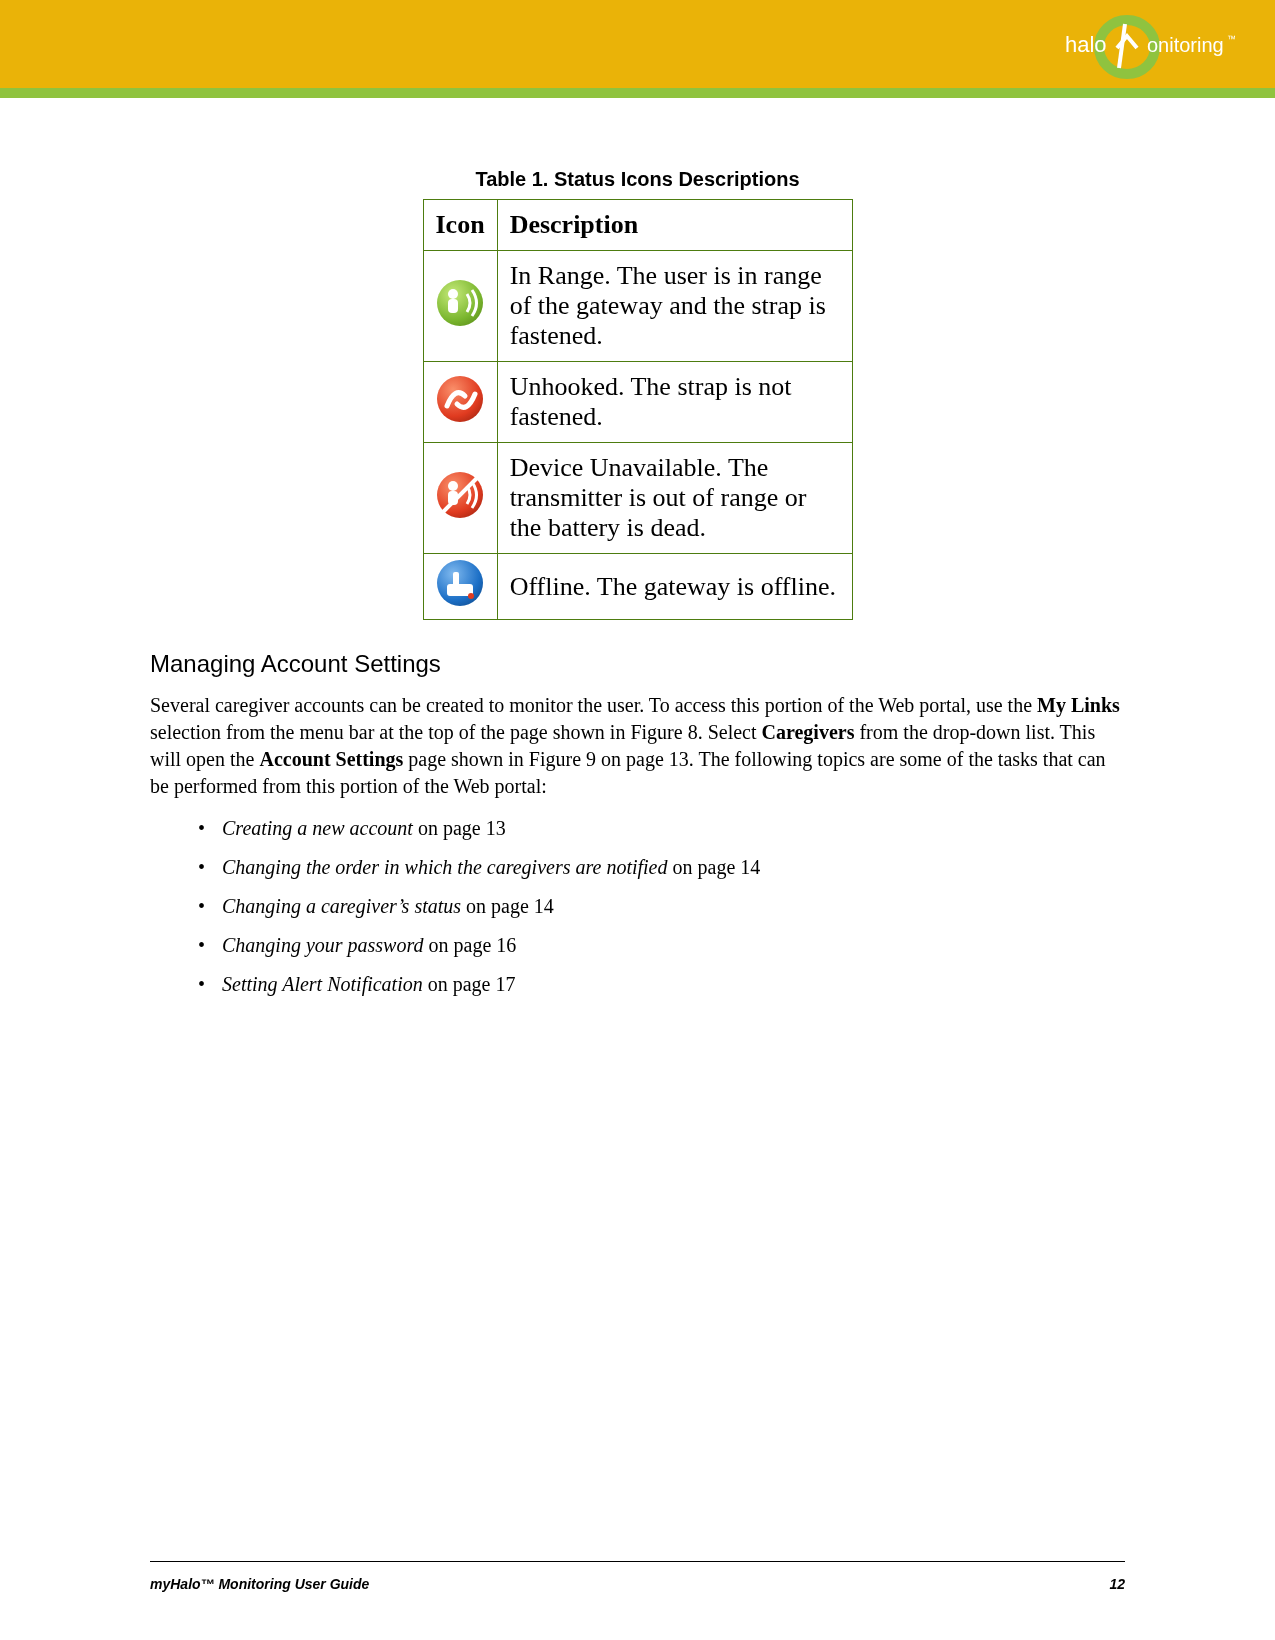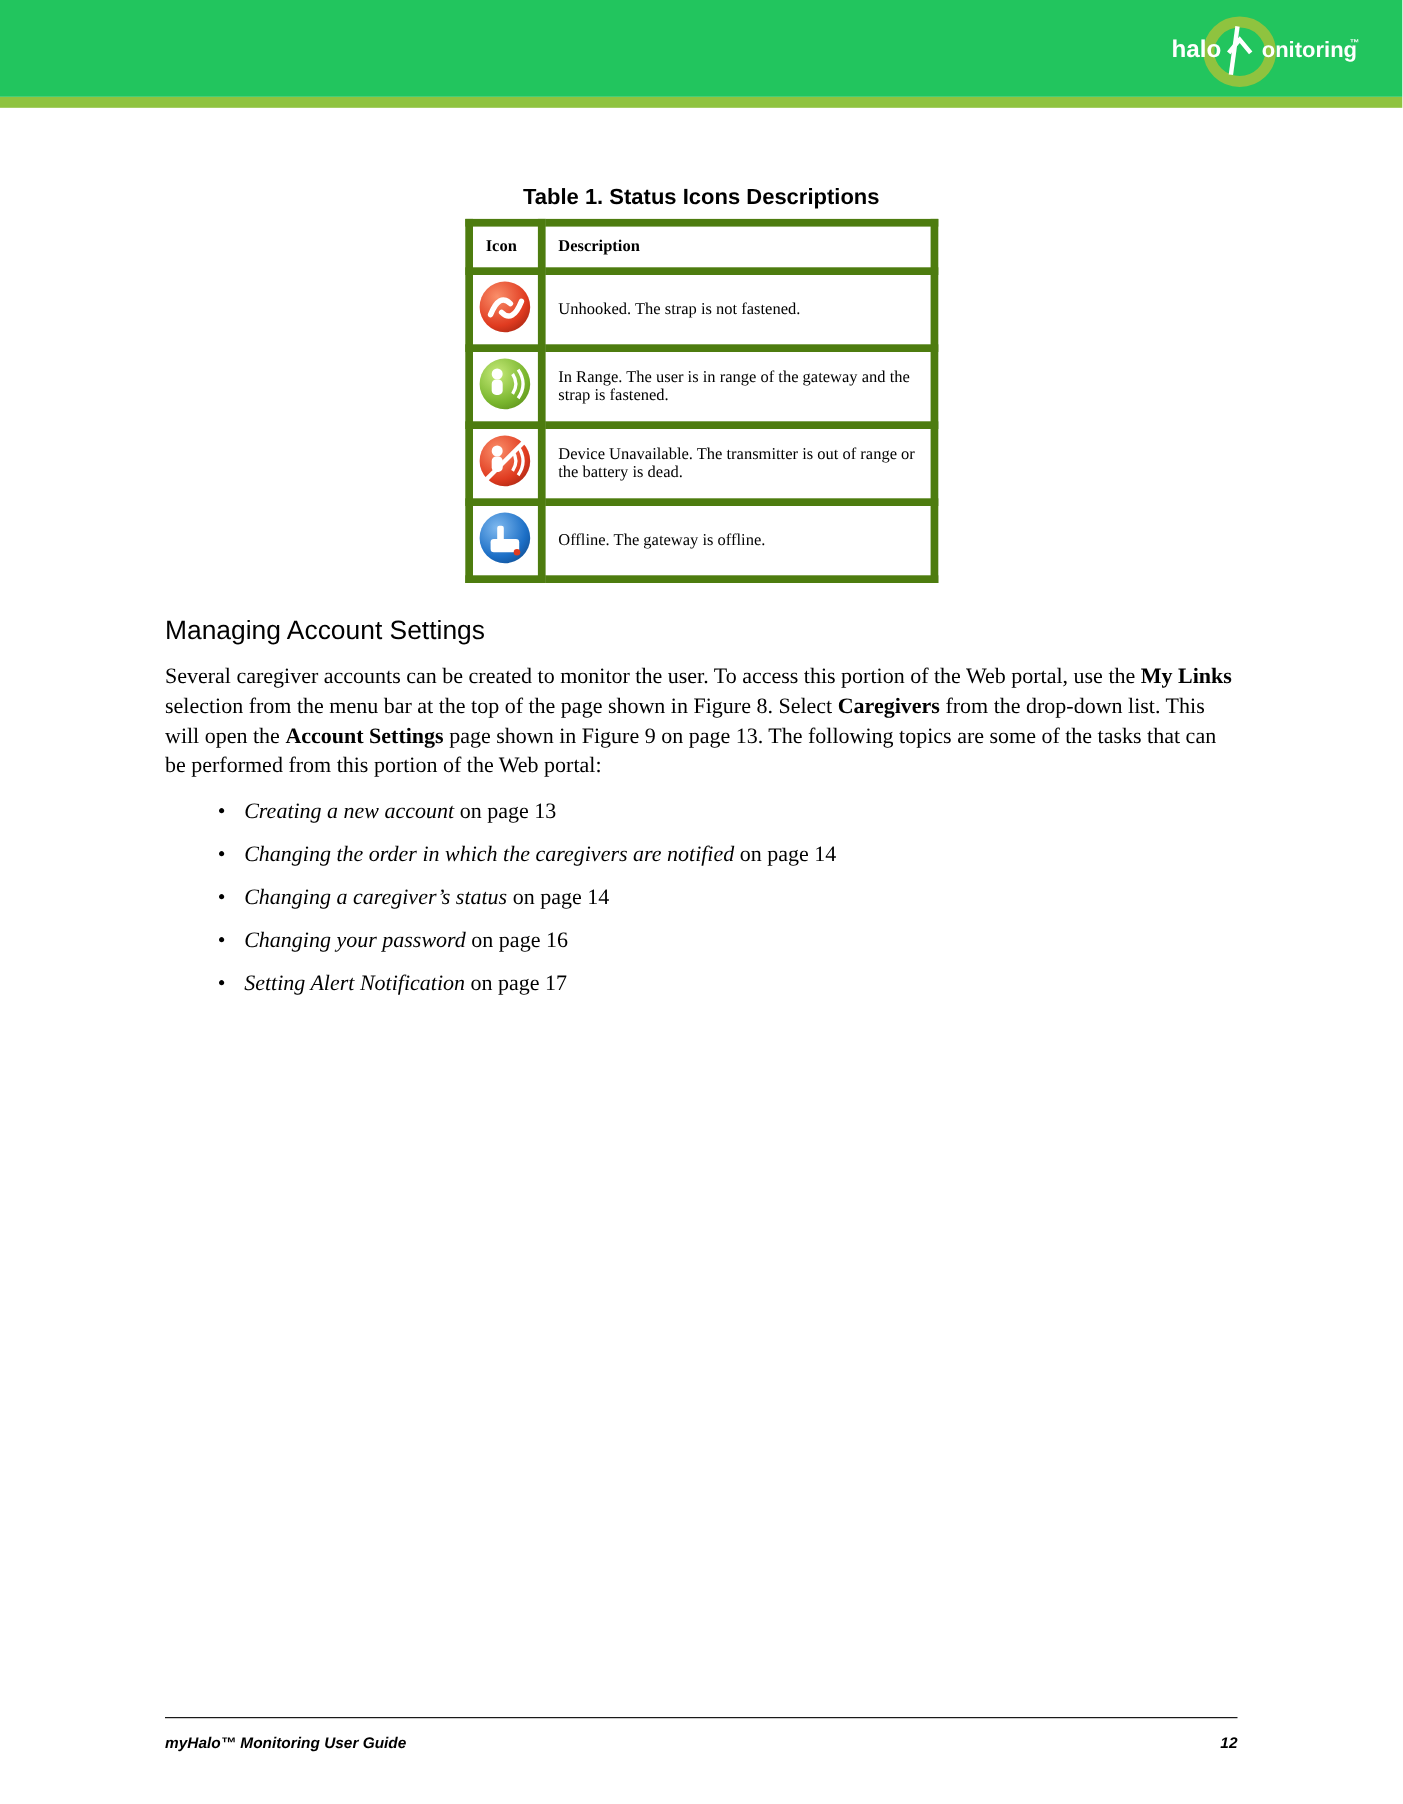--- a/index.html
+++ b/index.html
@@ -6,23 +6,22 @@
   body {
     width: 1275px;
     height: 1640px;
     font-family: "Times New Roman", Times, serif;
     background: #ffffff;
     position: relative;
   }
   .header-bar {
     width: 100%;
     height: 88px;
-    background: #22c55e;
-    position: relative;
-    font-weight: bold;
+    background: #eab308;
+    position: relative;
   }
   .accent-bar {
     width: 100%;
     height: 10px;
     background: #8fc33f;
   }
   .logo {
     position: absolute;
     top: 12px;
     right: 40px;
@@ -38,25 +37,25 @@
     text-align: center;
     margin: 10px auto 8px auto;
     width: 430px;
   }
   table.status {
     border-collapse: collapse;
     margin: 0 auto 30px auto;
     width: 430px;
   }
   table.status th, table.status td {
-    border: 7px solid #4d7c0f;
+    border: 1px solid #4d7c0f;
     padding: 10px 12px;
     text-align: left;
     vertical-align: middle;
-    font-size: 15px;
+    font-size: 26px;
   }
   table.status th {
     font-weight: bold;
   }
   table.status td.icon-cell {
     width: 66px;
     text-align: center;
     padding: 6px;
   }
   .icon-circle {
@@ -153,41 +152,41 @@
   <div class="table-caption">Table 1. Status Icons Descriptions</div>
 
   <table class="status">
     <tbody>
         <tr>
       <th>Icon</th>
       <th>Description</th>
     </tr>
     <tr>
       <td class="icon-cell">
-        <span class="icon-circle grad-red">
-          <svg width="46" height="46">
-            <path d="M10 30 Q18 10 28 20" stroke="#fff" stroke-width="5" fill="none" stroke-linecap="round"></path>
-            <path d="M20 28 Q30 38 38 18" stroke="#fff" stroke-width="5" fill="none" stroke-linecap="round"></path>
-          </svg>
-        </span>
-      </td>
-      <td>Unhooked. The strap is not fastened.</td>
-    </tr>
-    <tr>
-      <td class="icon-cell">
         <span class="icon-circle grad-green">
           <svg width="46" height="46">
             <circle cx="16" cy="14" r="5" fill="#fff"></circle>
             <rect x="11" y="19" width="10" height="14" rx="4" fill="#fff"></rect>
             <path d="M30 14 Q36 23 30 32" stroke="#fff" stroke-width="3" fill="none"></path>
             <path d="M35 10 Q44 23 35 36" stroke="#fff" stroke-width="3" fill="none"></path>
           </svg>
         </span>
       </td>
       <td>In Range. The user is in range of the gateway and the strap is fastened.</td>
+    </tr>
+    <tr>
+      <td class="icon-cell">
+        <span class="icon-circle grad-red">
+          <svg width="46" height="46">
+            <path d="M10 30 Q18 10 28 20" stroke="#fff" stroke-width="5" fill="none" stroke-linecap="round"></path>
+            <path d="M20 28 Q30 38 38 18" stroke="#fff" stroke-width="5" fill="none" stroke-linecap="round"></path>
+          </svg>
+        </span>
+      </td>
+      <td>Unhooked. The strap is not fastened.</td>
     </tr>
     <tr>
       <td class="icon-cell">
         <span class="icon-circle grad-red">
           <svg width="46" height="46">
             <circle cx="16" cy="14" r="5" fill="#fff"></circle>
             <rect x="11" y="19" width="10" height="14" rx="4" fill="#fff"></rect>
             <path d="M30 14 Q36 23 30 32" stroke="#fff" stroke-width="3" fill="none"></path>
             <path d="M35 10 Q44 23 35 36" stroke="#fff" stroke-width="3" fill="none"></path>
             <line x1="6" y1="40" x2="40" y2="6" stroke="#fff" stroke-width="4"></line>

